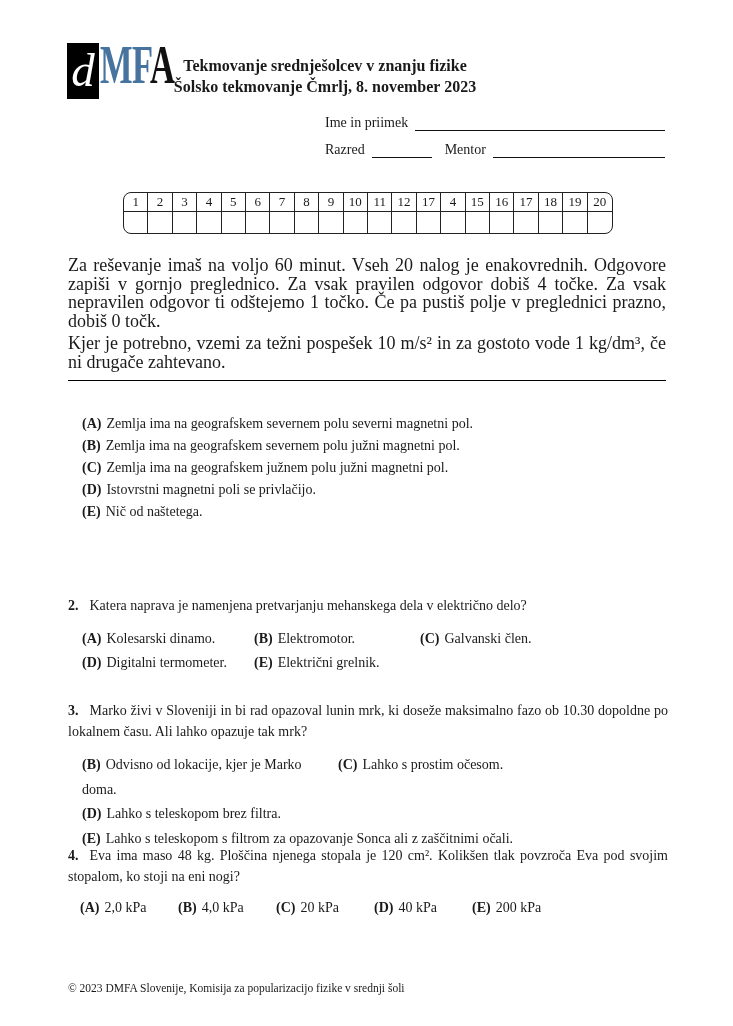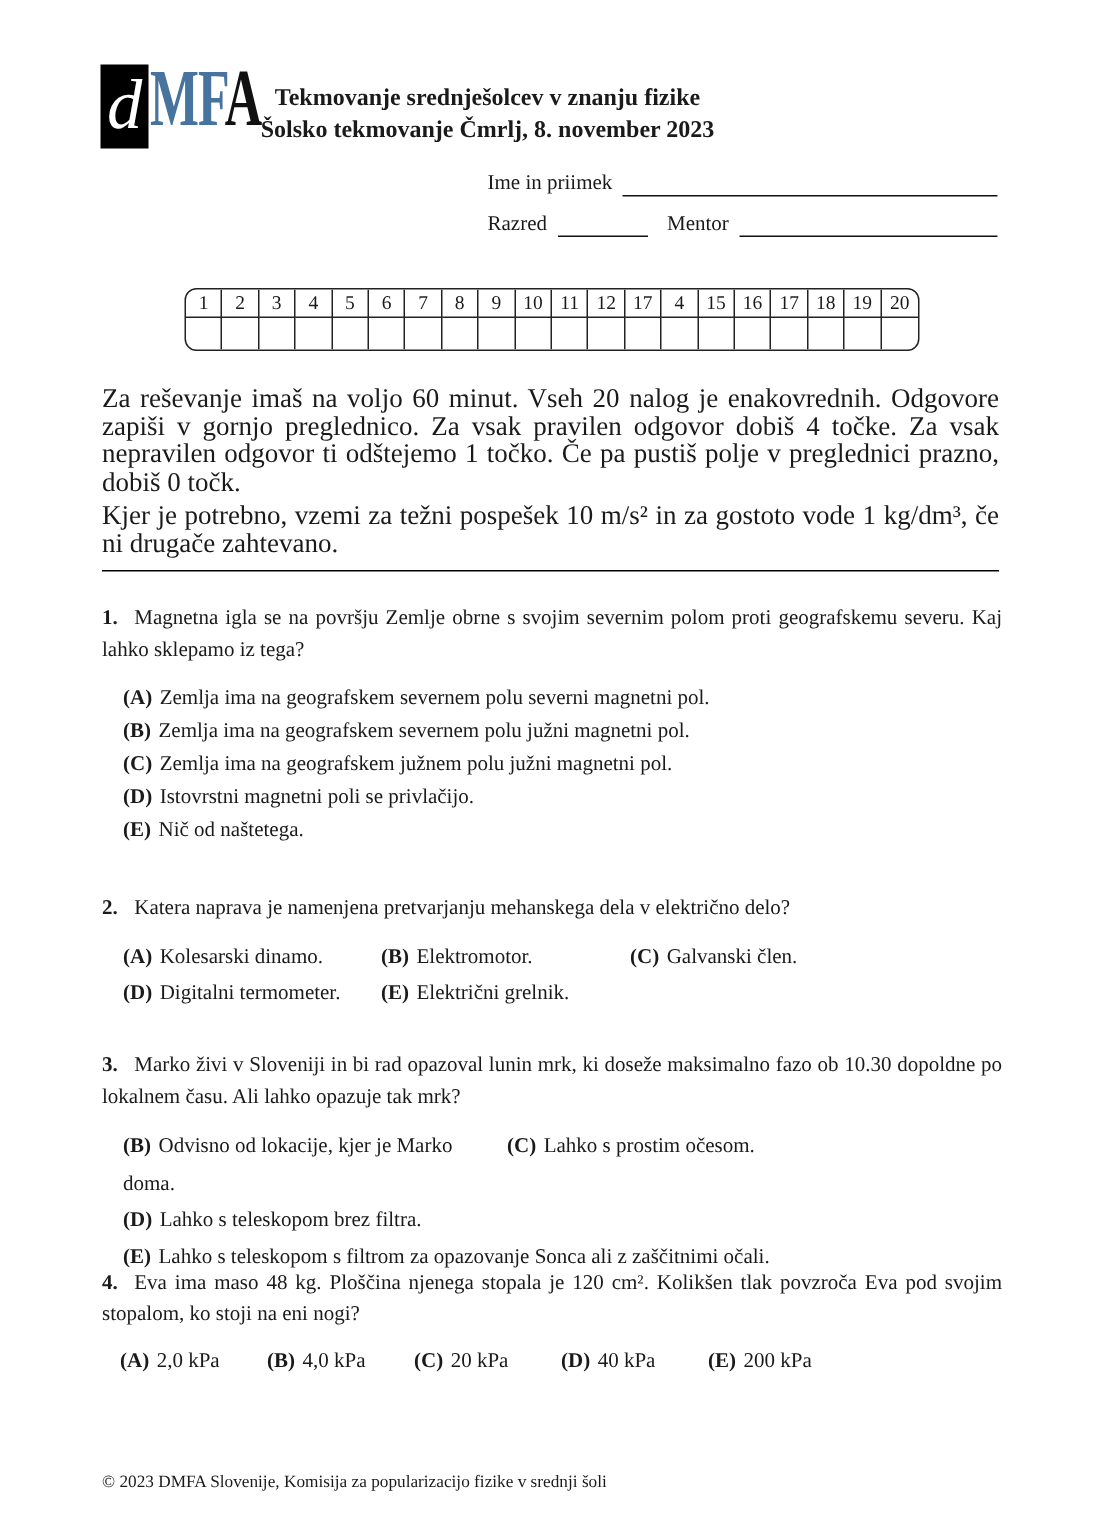--- a/index.html
+++ b/index.html
@@ -184,21 +184,20 @@
       </div>
   </div>
 
   <div class="instructions">
     <p>Za reševanje imaš na voljo 60 minut. Vseh 20 nalog je enakovrednih. Odgovore zapiši v gornjo preglednico. Za vsak pravilen odgovor dobiš 4 točke. Za vsak nepravilen odgovor ti odštejemo 1 točko. Če pa pustiš polje v preglednici prazno, dobiš 0 točk.</p>
     <p>Kjer je potrebno, vzemi za težni pospešek 10 m/s² in za gostoto vode 1 kg/dm³, če ni drugače zahtevano.</p>
     <hr class="rule">
   </div>
 
   <section class="question" id="q1">
-    <p class="q-head"><span class="q-num">1.</span><span>Magnetna igla se na površju Zemlje obrne s svojim severnim polom proti geografskemu severu. Kaj lahko sklepamo iz tega?</span></p>
     <div class="opts opts-stack">
       <div class="opt"><span class="opt-label">(A)</span><span>Zemlja ima na geografskem severnem polu severni magnetni pol.</span></div>
       <div class="opt"><span class="opt-label">(B)</span><span>Zemlja ima na geografskem severnem polu južni magnetni pol.</span></div>
       <div class="opt"><span class="opt-label">(C)</span><span>Zemlja ima na geografskem južnem polu južni magnetni pol.</span></div>
       <div class="opt"><span class="opt-label">(D)</span><span>Istovrstni magnetni poli se privlačijo.</span></div>
       <div class="opt"><span class="opt-label">(E)</span><span>Nič od naštetega.</span></div>
     </div>
   </section>
 
   <section class="question" id="q2">

